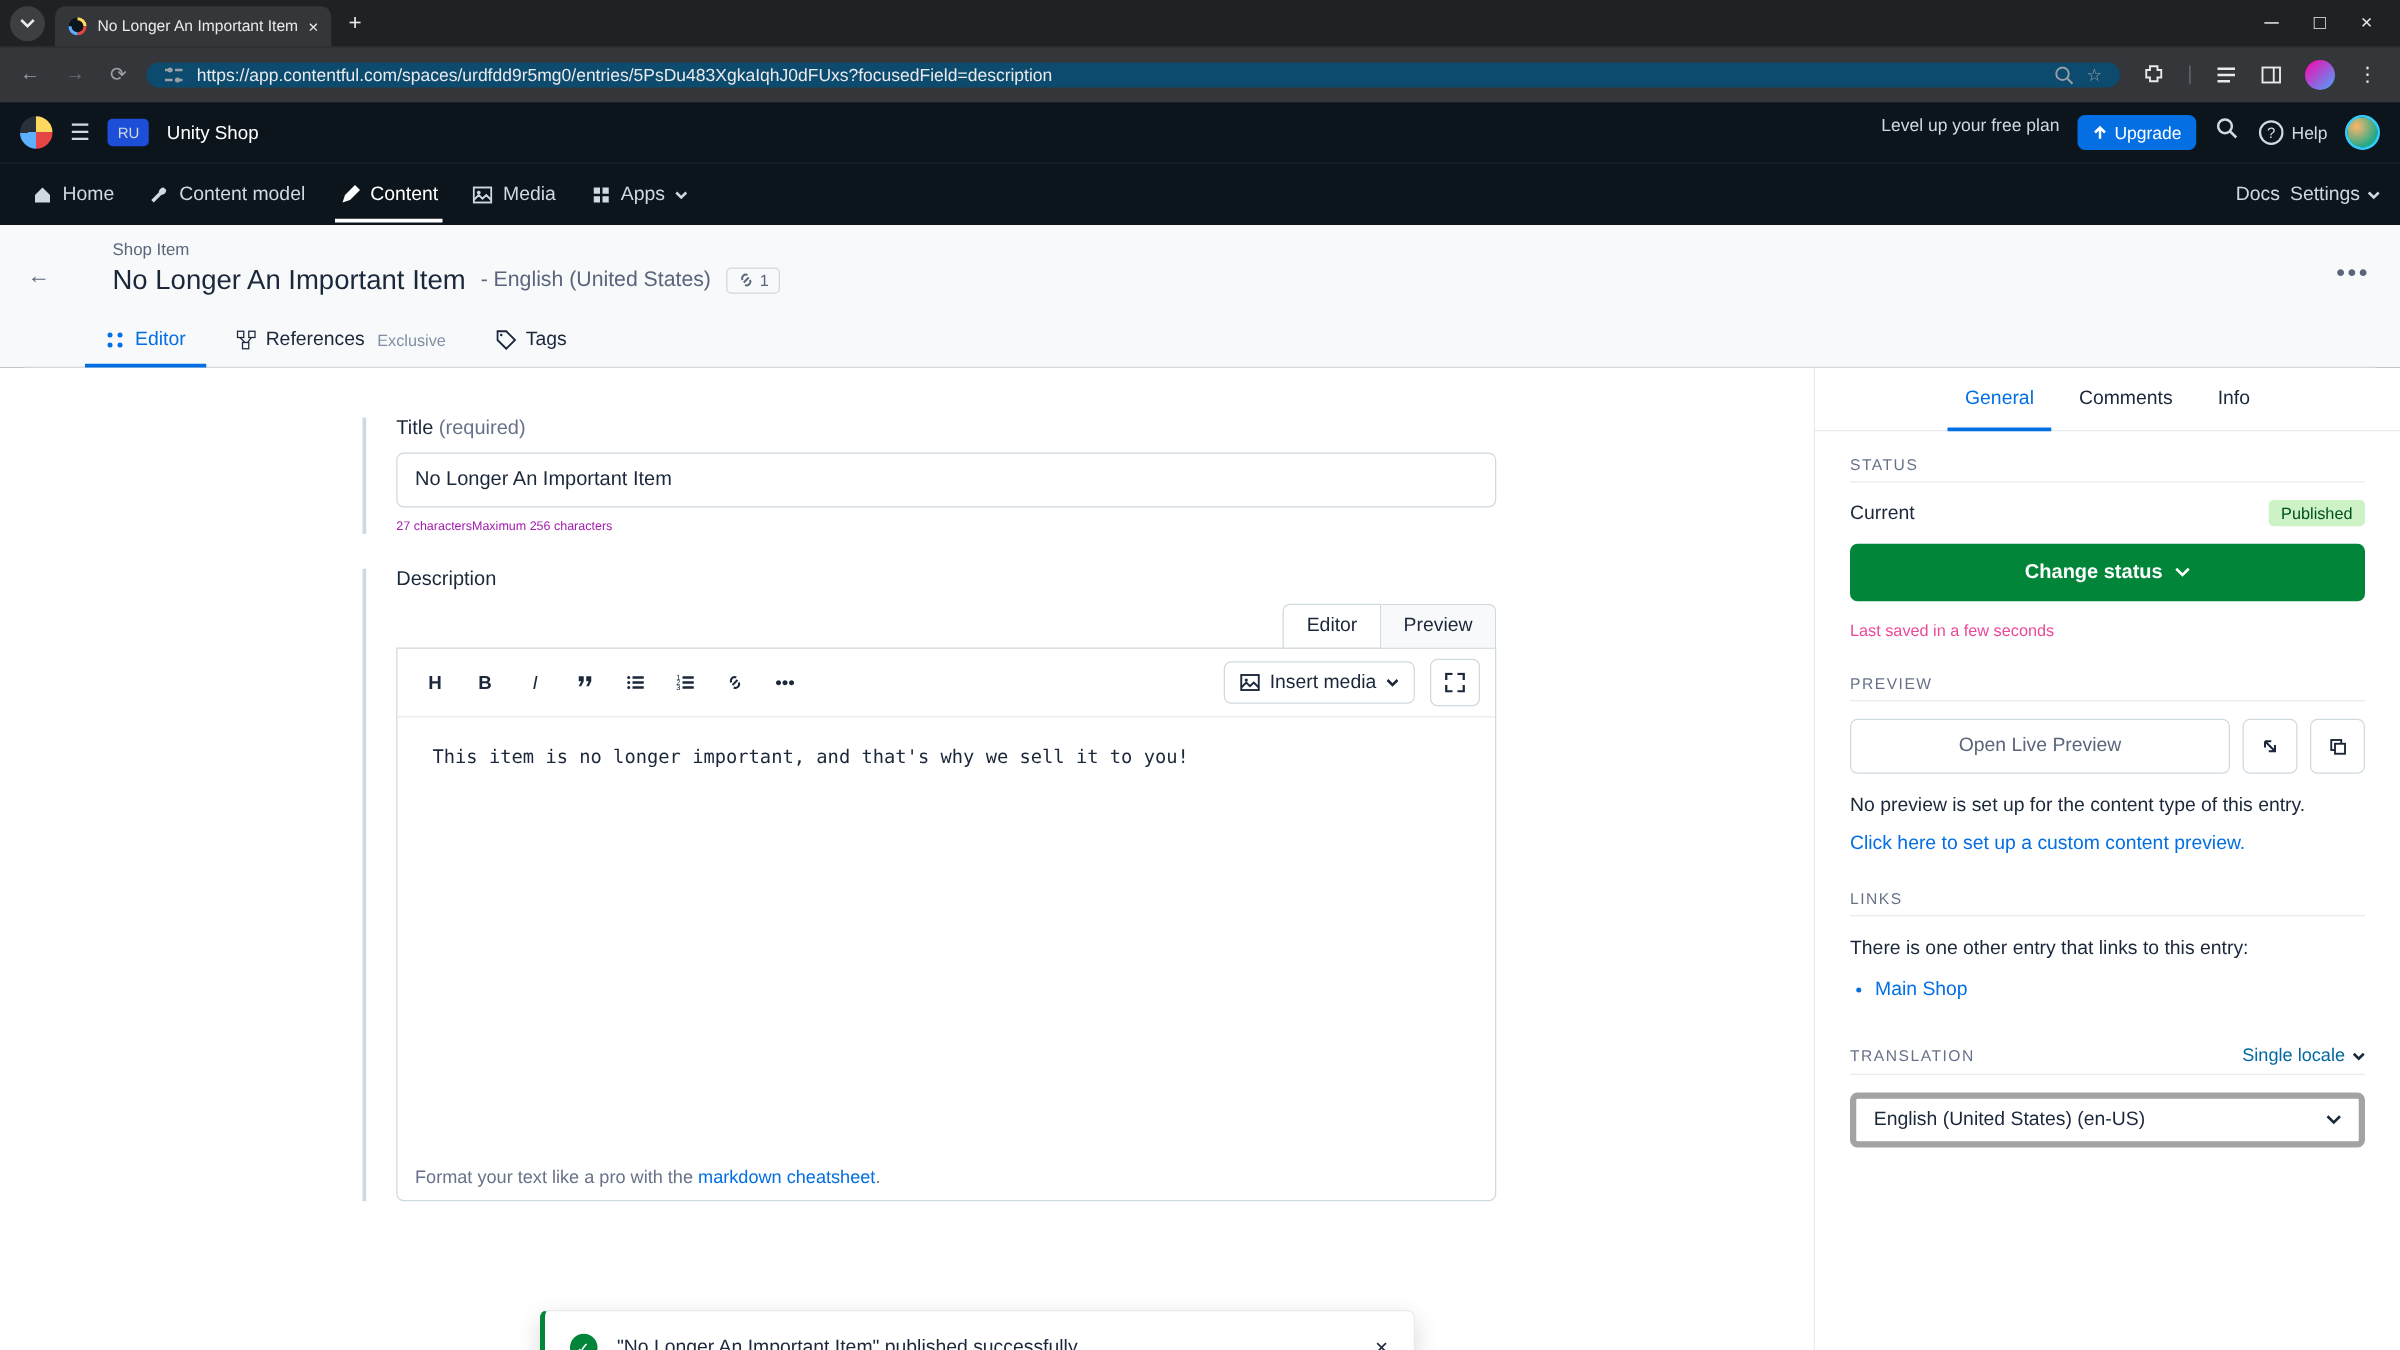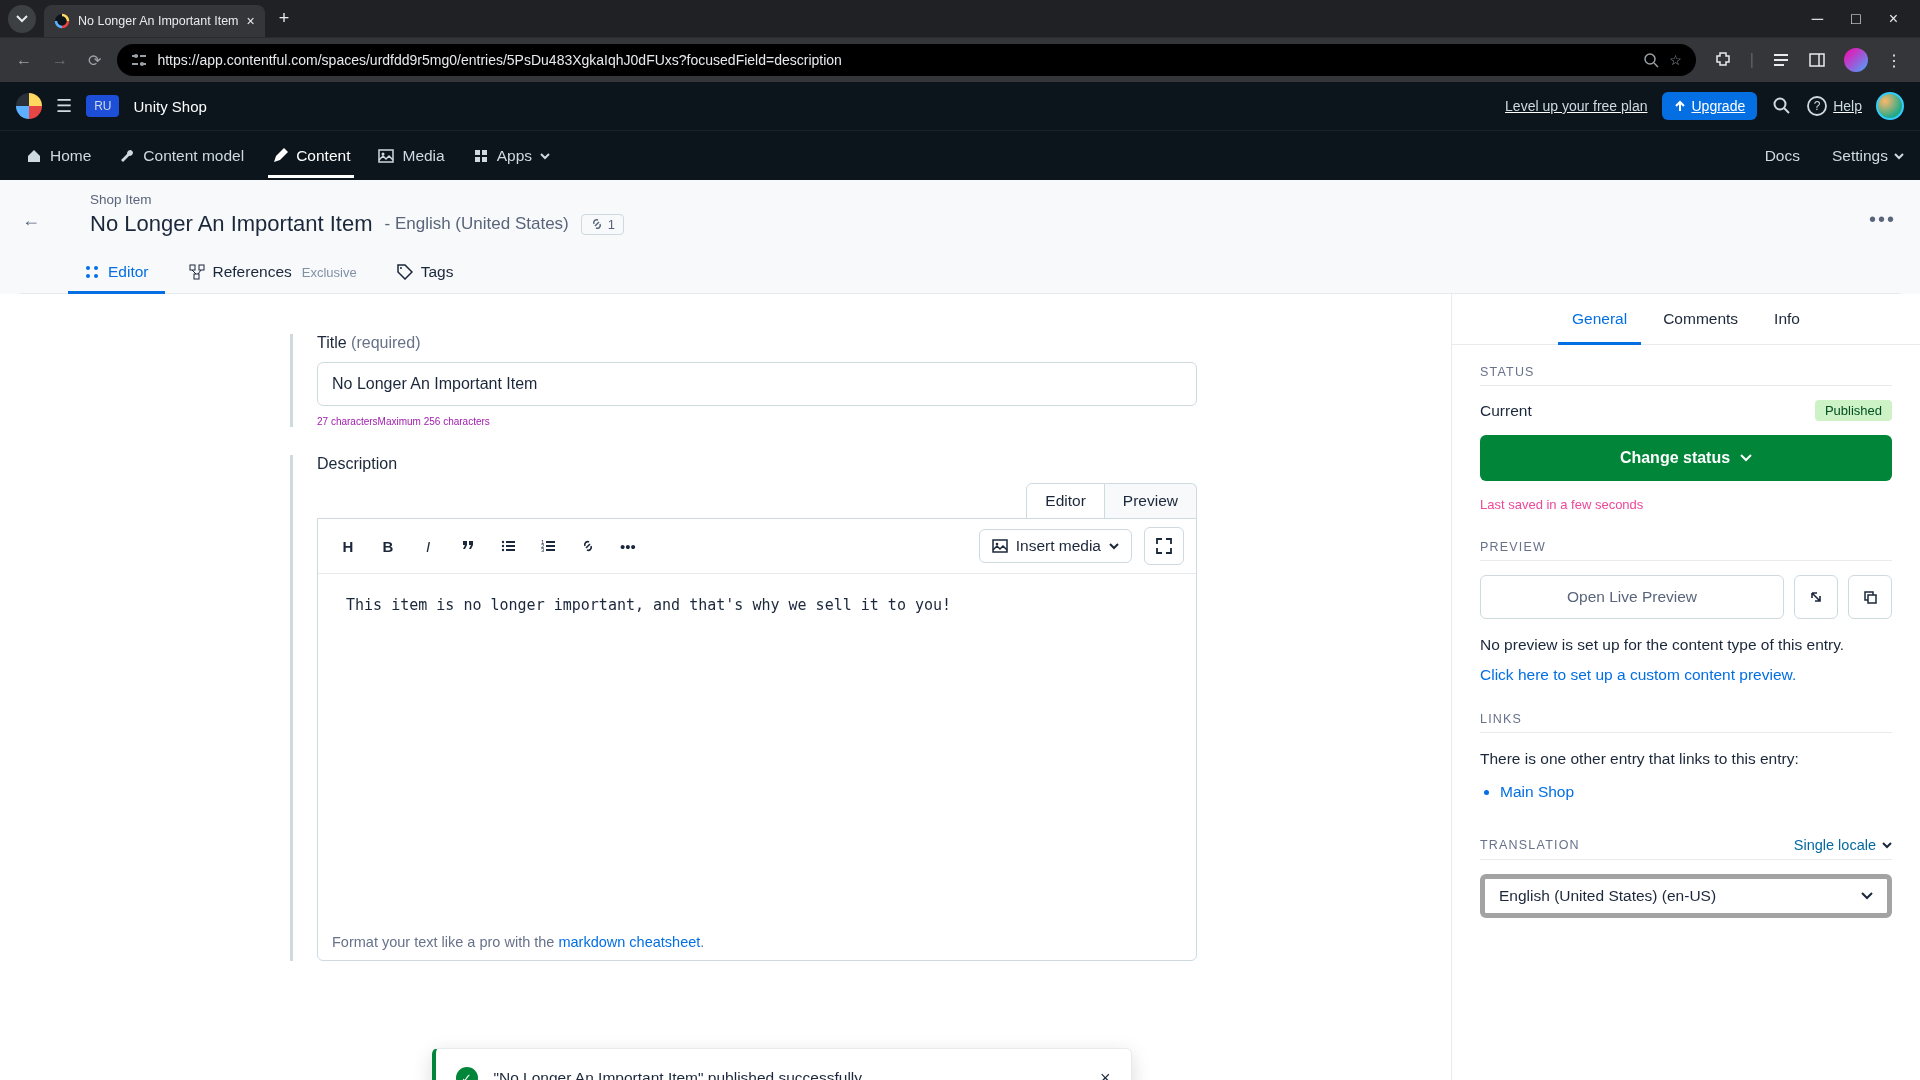--- a/index.html
+++ b/index.html
@@ -11,45 +11,45 @@
 .browser-tab { height: 32px; background: #35363a; border-radius: 8px 8px 0 0; display: flex; align-items: center; padding: 0 10px; gap: 8px; min-width: 220px; margin-top: 5px; }
 .tab-favicon { width: 16px; height: 16px; border-radius: 2px; }
 .tab-title { color: #e8eaed; font-size: 12.5px; flex: 1; white-space: nowrap; overflow: hidden; text-overflow: ellipsis; }
 .tab-close { color: #e8eaed; font-size: 14px; cursor: pointer; }
 .new-tab { color: #e8eaed; font-size: 18px; cursor: pointer; padding: 0 6px; }
 .browser-top-right { margin-left: auto; display: flex; gap: 16px; color: #e8eaed; padding-right: 8px; }
 .win-btn { cursor: pointer; padding: 4px 6px; }
 
 .browser-bar { height: 45px; background: #35363a; display: flex; align-items: center; padding: 0 12px; gap: 12px; border-top: 1px solid #2a2b2e; }
 .nav-btn { color: #9aa0a6; font-size: 16px; cursor: pointer; padding: 4px; }
-.address-bar { flex: 1; height: 32px; background: #000000; border-radius: 16px; display: flex; align-items: center; padding: 0 14px; gap: 10px; color: #e8eaed; font-size: 14px; }
+.address-bar { flex: 1; height: 20px; background: #0c4a6e; border-radius: 16px; display: flex; align-items: center; padding: 0 14px; gap: 10px; color: #e8eaed; font-size: 14px; }
 .addr-icon { color: #9aa0a6; font-size: 14px; }
 .addr-text { flex: 1; white-space: nowrap; overflow: hidden; }
 .bar-right { display: flex; align-items: center; gap: 18px; color: #e8eaed; padding: 0 6px; }
 .avatar-sm { width: 24px; height: 24px; border-radius: 50%; background: linear-gradient(135deg,#f0a,#4af); }
 
 
 .app-header { height: 48px; background: #0c141c; display: flex; align-items: center; padding: 0 16px; gap: 14px; color: #fff; }
 .logo { width: 26px; height: 26px; border-radius: 50%; background: conic-gradient(#ffd85f 0 25%, #e64545 0 50%, #5db0ff 0 75%, #2a3039 0); display: flex; align-items: center; justify-content: center; font-weight: 700; }
 .hamburger { color: #cfd9e0; cursor: pointer; font-size: 18px; }
 .org-chip { background: #1d4ed8; color: #cfd9e0; font-size: 12px; padding: 4px 8px; border-radius: 4px; }
 .space-name { color: #fff; font-size: 15px; }
-.header-right { margin-left: auto; display: flex; align-items: center; gap: 14px; text-decoration: underline; }
+.header-right { margin-left: auto; display: flex; gap: 14px; }
 .muted { color: #cfd9e0; font-size: 14px; }
 .upgrade-btn { background: #036fe3; color: #fff; border-radius: 6px; padding: 6px 12px; font-size: 14px; display: flex; align-items: center; gap: 6px; cursor: pointer; }
 .hdr-icon { width: 22px; height: 22px; display: flex; align-items: center; justify-content: center; color: #cfd9e0; cursor: pointer; font-size: 16px; }
 .help-chip { display: flex; align-items: center; gap: 6px; color: #cfd9e0; font-size: 14px; cursor: pointer; }
 .avatar { width: 28px; height: 28px; border-radius: 50%; background: radial-gradient(circle at 30% 30%, #ffb66b, #2a8 70%); border: 2px solid #3cf; }
 
 
 .main-nav { height: 50px; background: #0c141c; display: flex; align-items: center; padding: 0 16px; gap: 8px; border-top: 1px solid #1a232c; }
 .nav-item { display: flex; align-items: center; gap: 8px; color: #cfd9e0; padding: 12px 10px; font-size: 15.5px; cursor: pointer; position: relative; }
 .nav-item.active { color: #fff; }
 .nav-item.active::after { content: ""; position: absolute; left: 6px; right: 6px; bottom: -1px; height: 3px; background: #fff; }
-.nav-right { margin-left: auto; display: flex; align-items: center; gap: 32px; color: #cfd9e0; }
+.nav-right { margin-left: auto; display: flex; align-items: center; gap: 8px; color: #cfd9e0; }
 .nav-right-item { cursor: pointer; font-size: 15.5px; display: flex; align-items: center; gap: 6px; }
 
 
 .entry-header { background: #f7f9fa; padding: 12px 20px 0 20px; position: relative; }
 .back-arrow { position: absolute; left: 22px; top: 30px; color: #5a657c; font-size: 18px; cursor: pointer; }
 .entry-meta { margin-left: 70px; }
 .crumb { color: #5a657c; font-size: 13.5px; }
 .entry-title-row { display: flex; align-items: center; gap: 12px; margin-top: 4px; }
 .entry-title { font-size: 22px; font-weight: 500; color: #1b273a; }
 .locale-label { color: #5a657c; font-size: 17px; }

